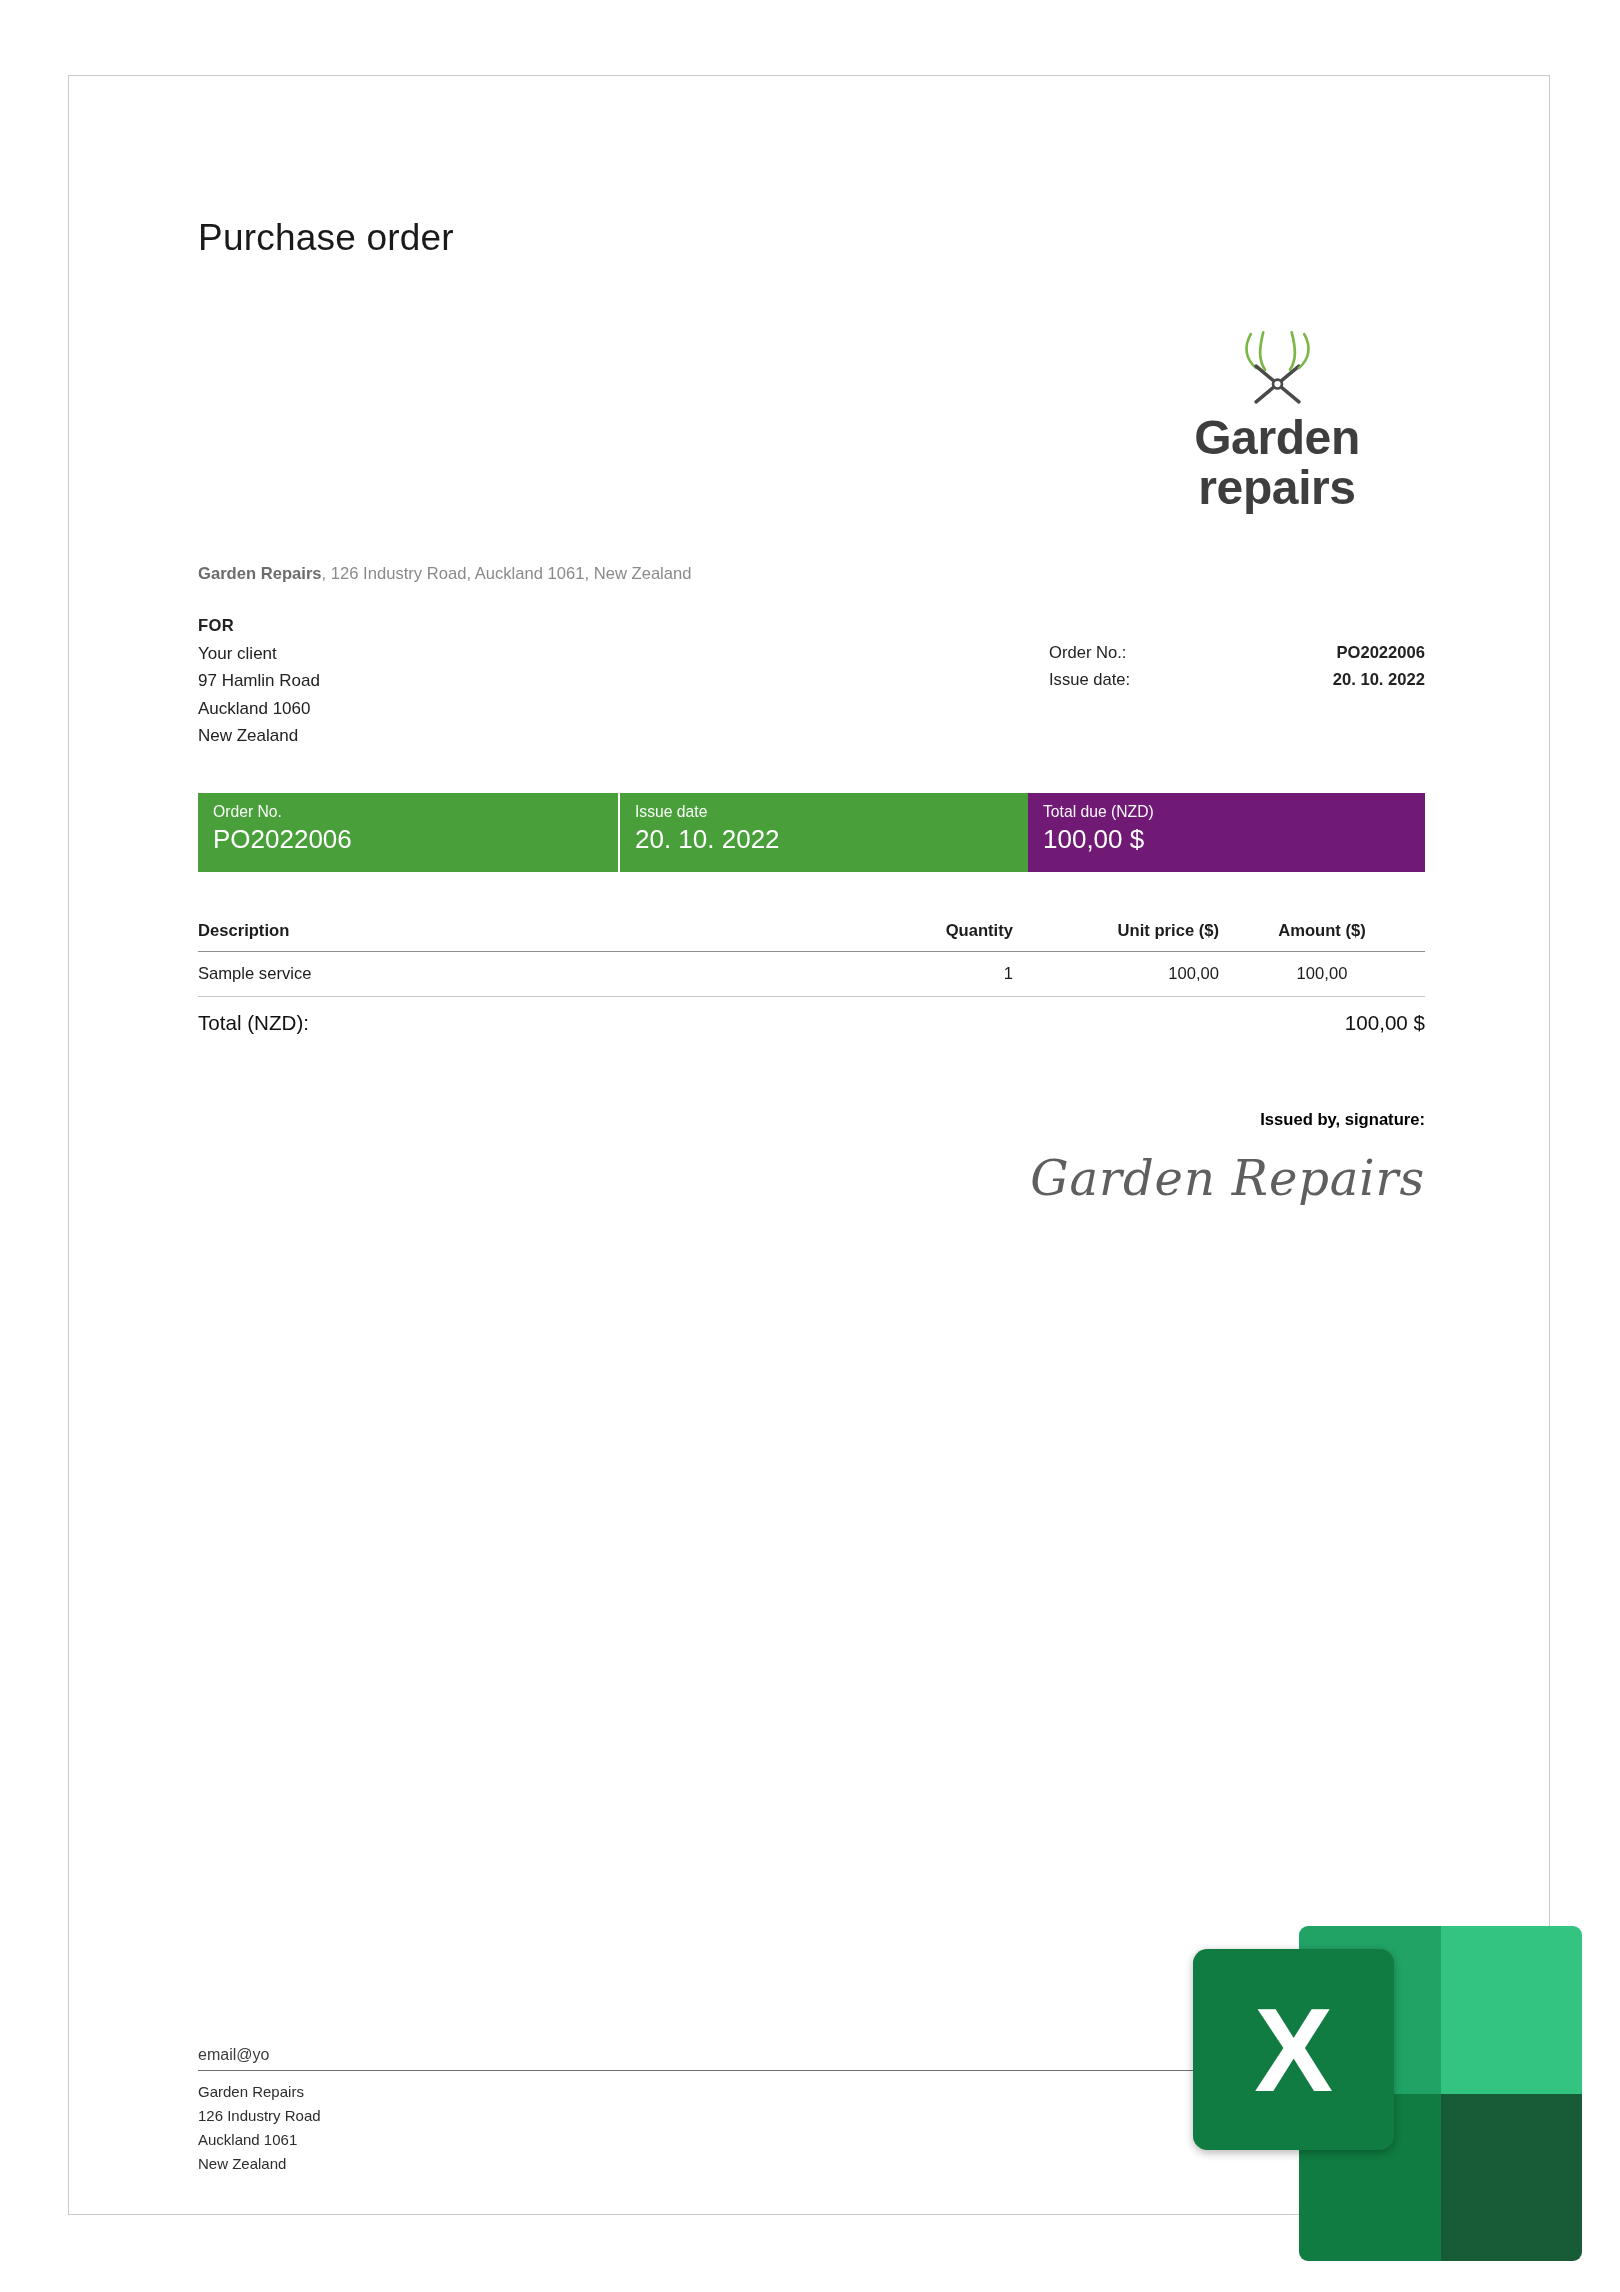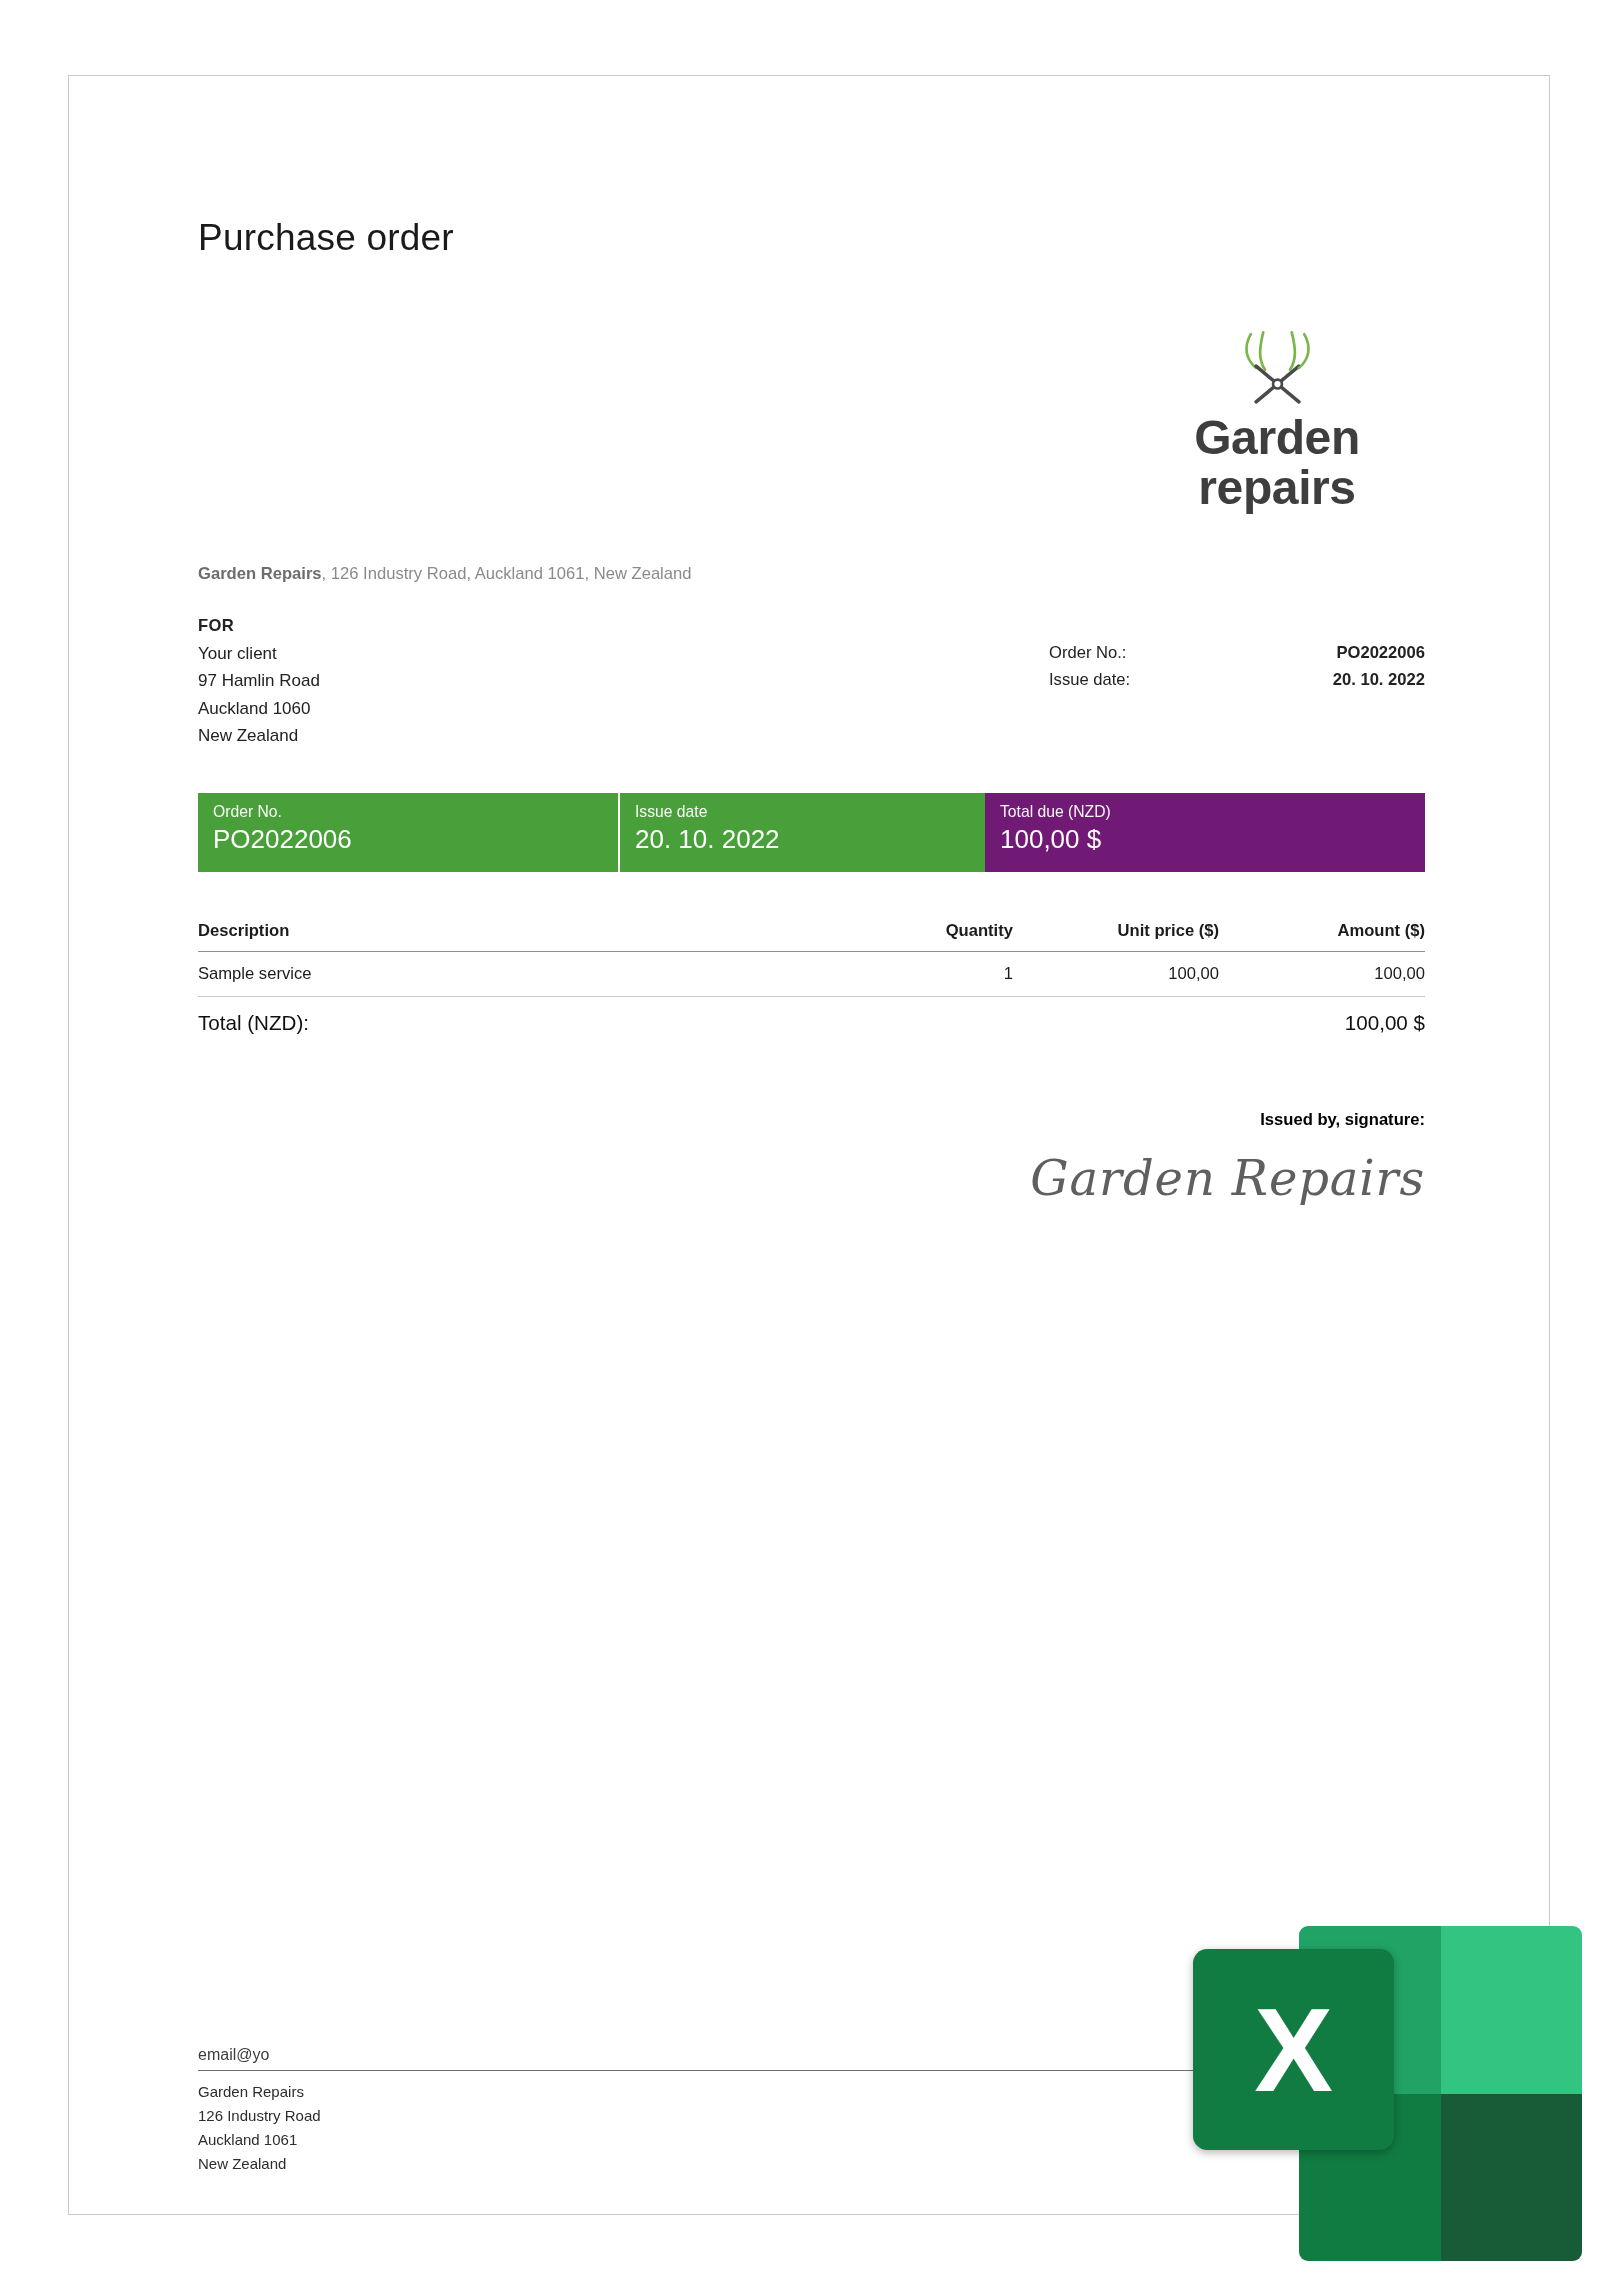--- a/index.html
+++ b/index.html
@@ -124,21 +124,21 @@
   .band-cell .bc-label {
     font-size: 15.7px;
     line-height: 1.2;
     opacity: 0.97;
   }
   .band-cell .bc-value {
     font-size: 26px;
     line-height: 1.35;
   }
   .band-green { background: #49a03a; width: 420px; }
-  .band-green2 { background: #49a03a; width: 367px; border-left: 2.7px solid #ffffff; }
+  .band-green2 { background: #49a03a; width: 410px; border-left: 2.7px solid #ffffff; }
   .band-dark { background: #701a75; flex: 1 1 auto; }
 
   
   .table {
     position: absolute;
     left: 0;
     top: 845px;
     width: 1227px;
     font-size: 16.6px;
     color: #1c1c1c;
@@ -150,21 +150,21 @@
     border-bottom: 1.3px solid #8f8f8f;
   }
   .trow {
     display: flex;
     padding: 12.5px 0 11.6px 0;
     border-bottom: 0.9px solid #c7c7c7;
   }
   .c-desc { width: 555px; text-align: left; }
   .c-qty  { width: 260px; text-align: right; }
   .c-unit { width: 206px; text-align: right; }
-  .c-amt  { flex: 1 1 auto; text-align: right; }
+  .c-amt  { flex: 1 1 auto; text-align: center; }
 
   .total-row {
     display: flex;
     justify-content: space-between;
     padding: 14.3px 0 0 0;
     font-size: 20.6px;
     font-weight: normal;
     color: #111;
   }
 

